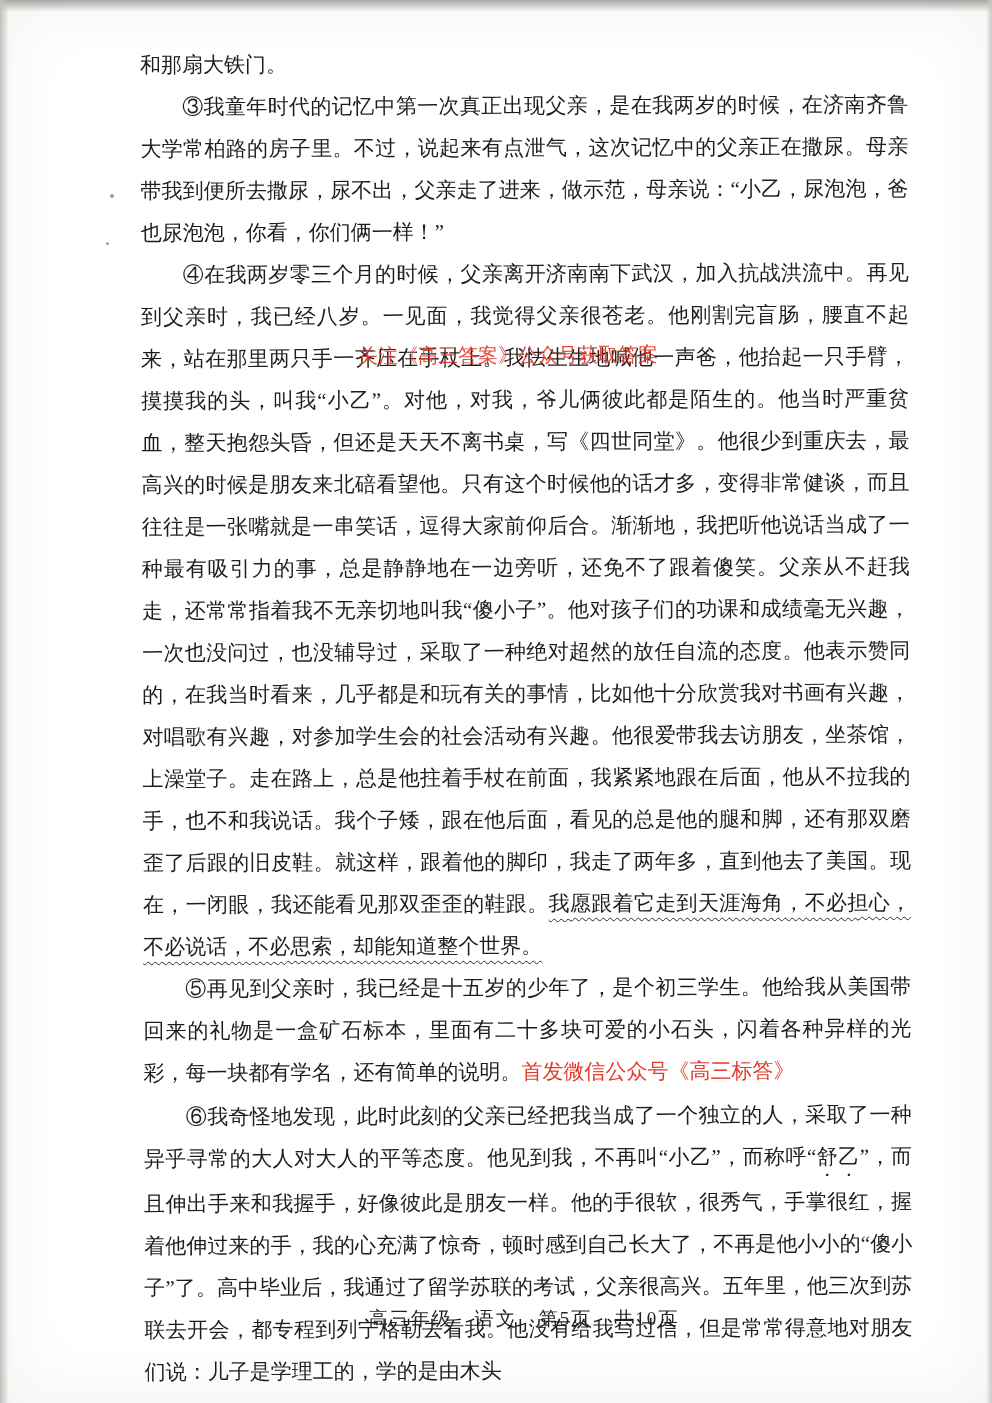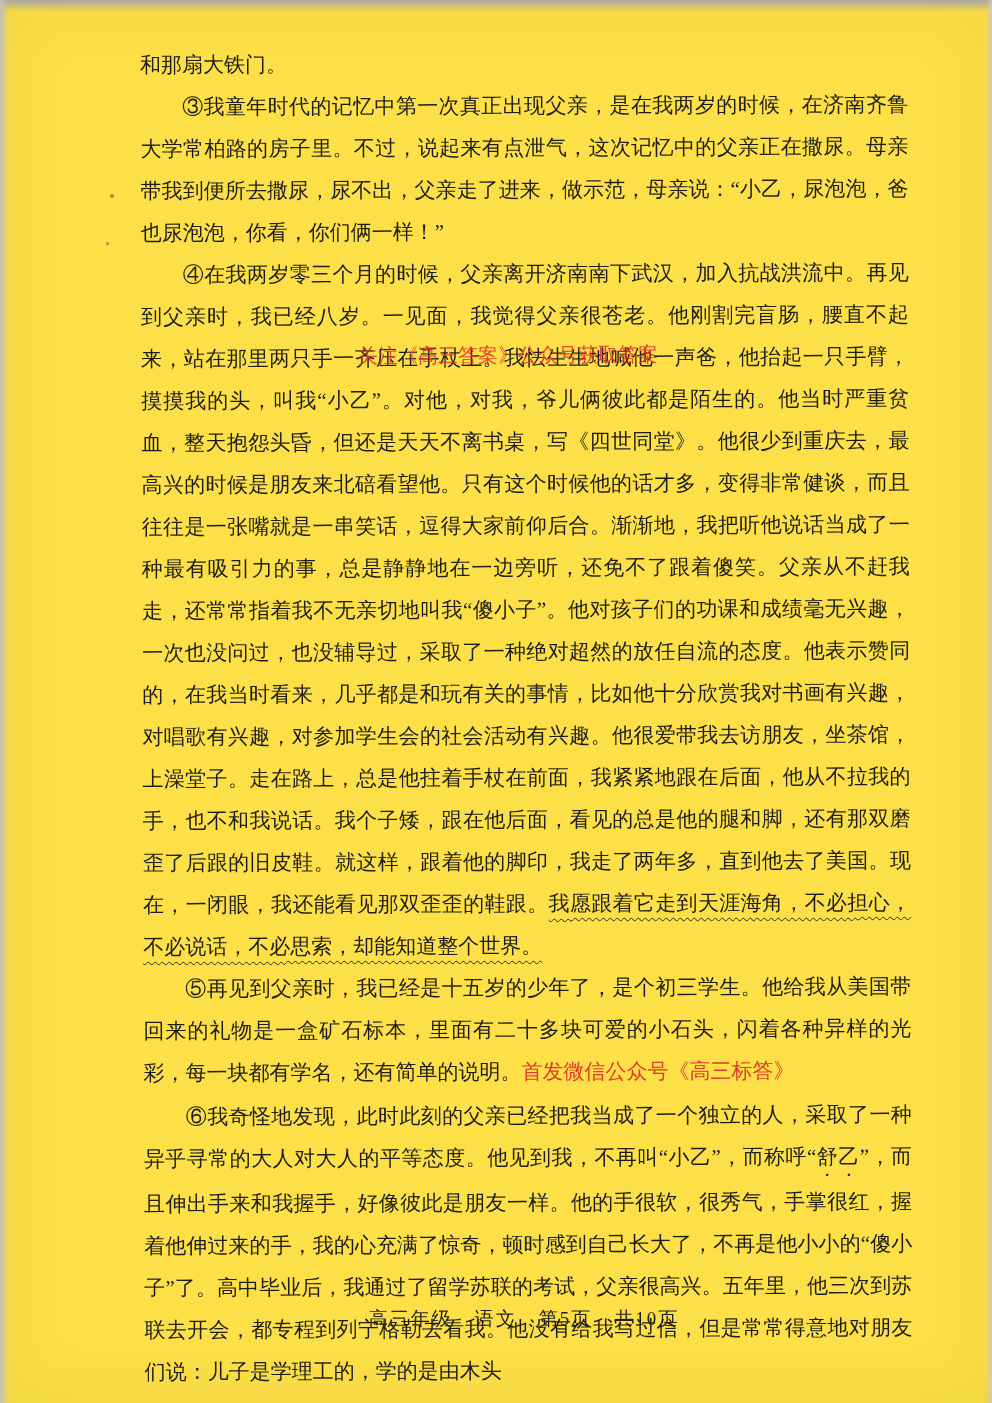--- a/index.html
+++ b/index.html
@@ -5,21 +5,21 @@
   * { box-sizing: border-box; }
   html, body { margin: 0; padding: 0; }
   body {
     width: 992px; height: 1403px;
     background: #d8d6d1;
     font-family: "Liberation Serif", "DejaVu Serif", serif;
   }
   .page {
     position: relative;
     width: 992px; height: 1403px;
-    background: #fde047;
+    background: #ffffff;
     overflow: hidden;
     box-shadow: inset 0 0 70px rgba(60,55,45,0.07);
   }
   .scan-edge-top {
     position: absolute; top: 0; left: 0; right: 0; height: 12px;
     background: linear-gradient(to bottom, #a9a7a2, rgba(248,247,242,0));
   }
   .scan-edge-left {
     position: absolute; top: 0; left: 0; bottom: 0; width: 9px;
     background: linear-gradient(to right, #c2c0bb, rgba(248,247,242,0));

